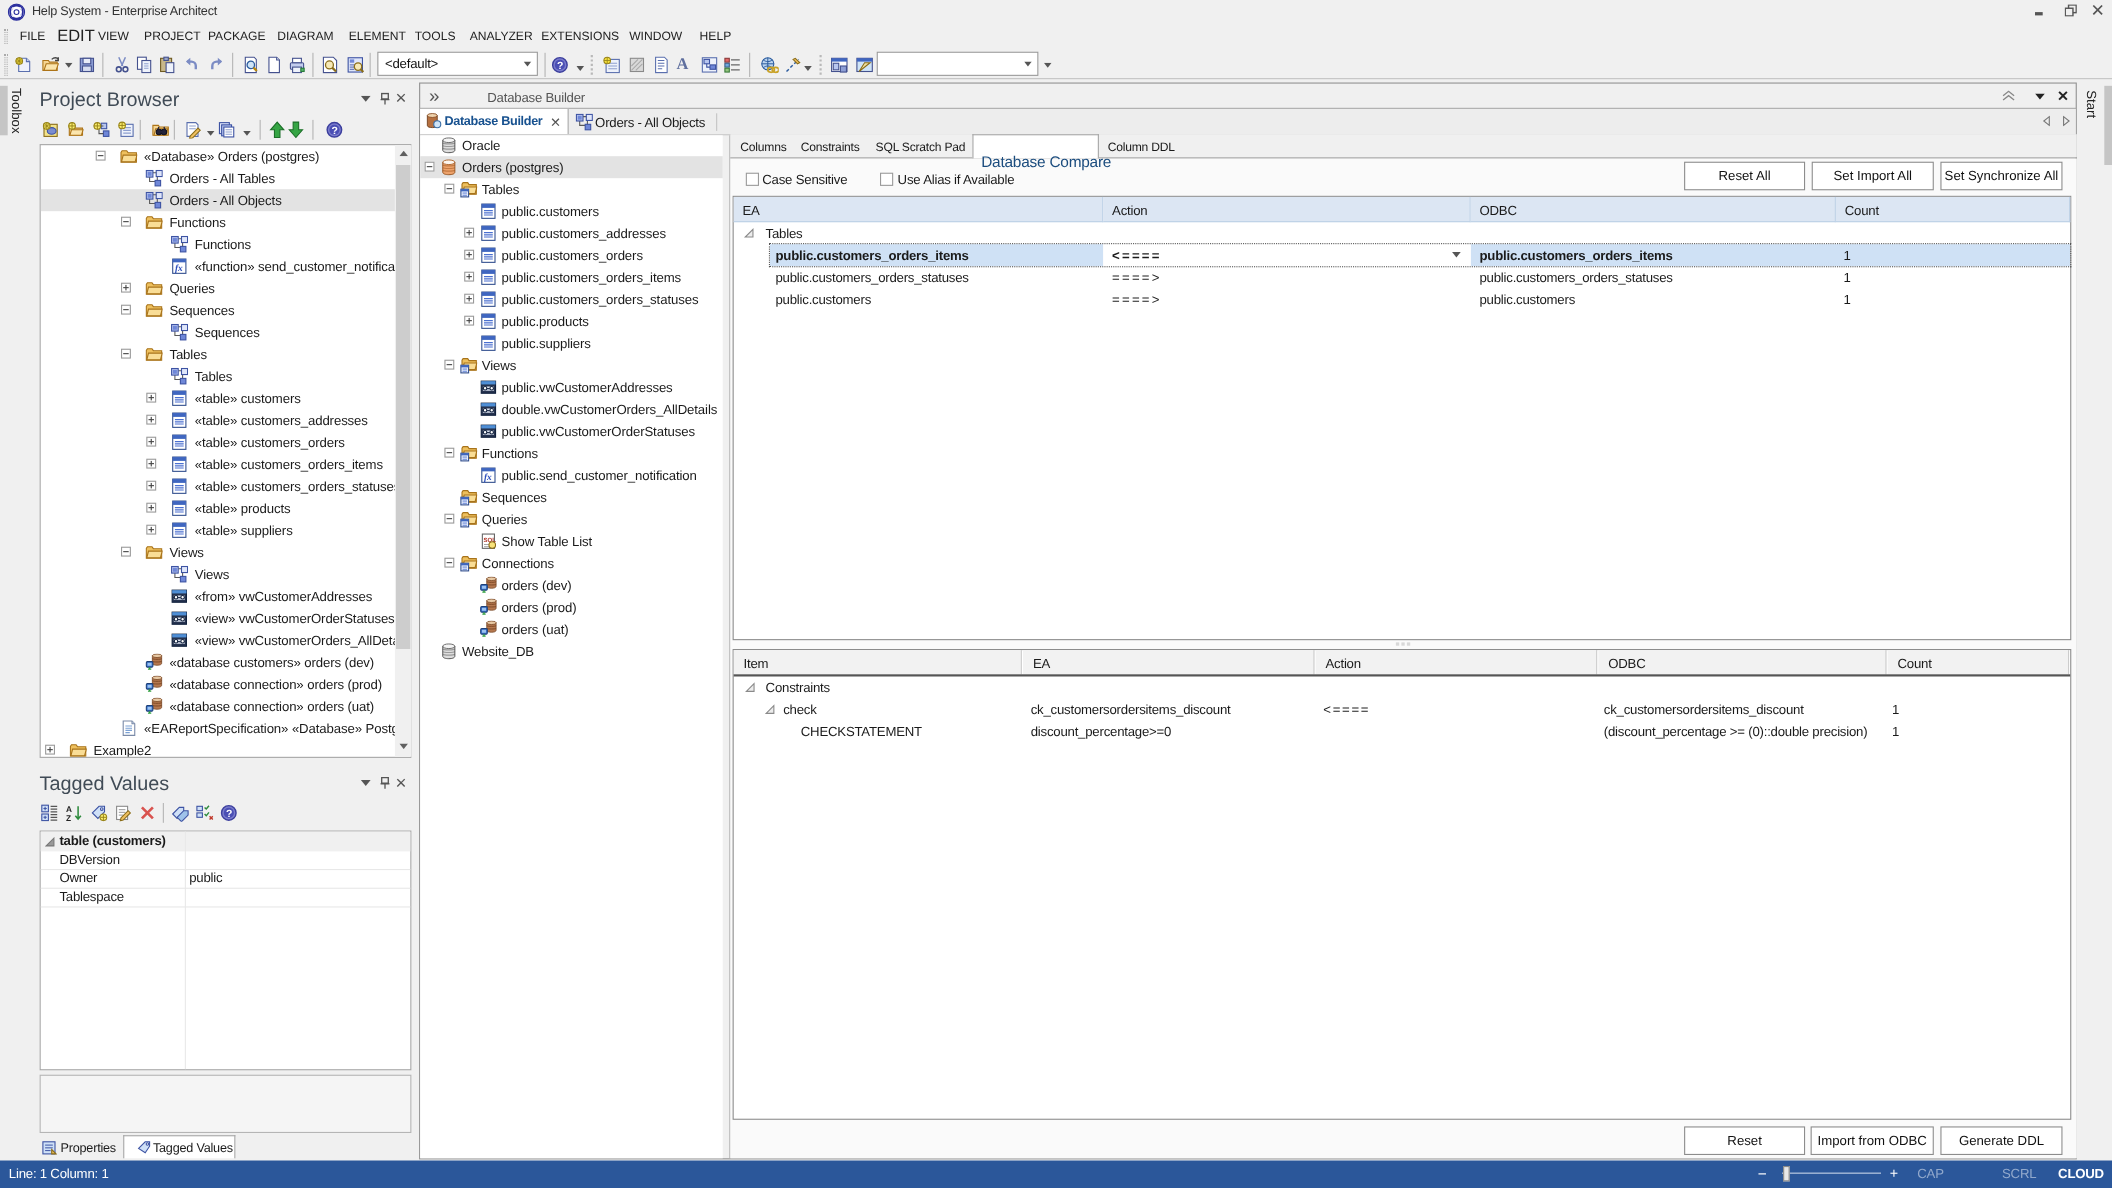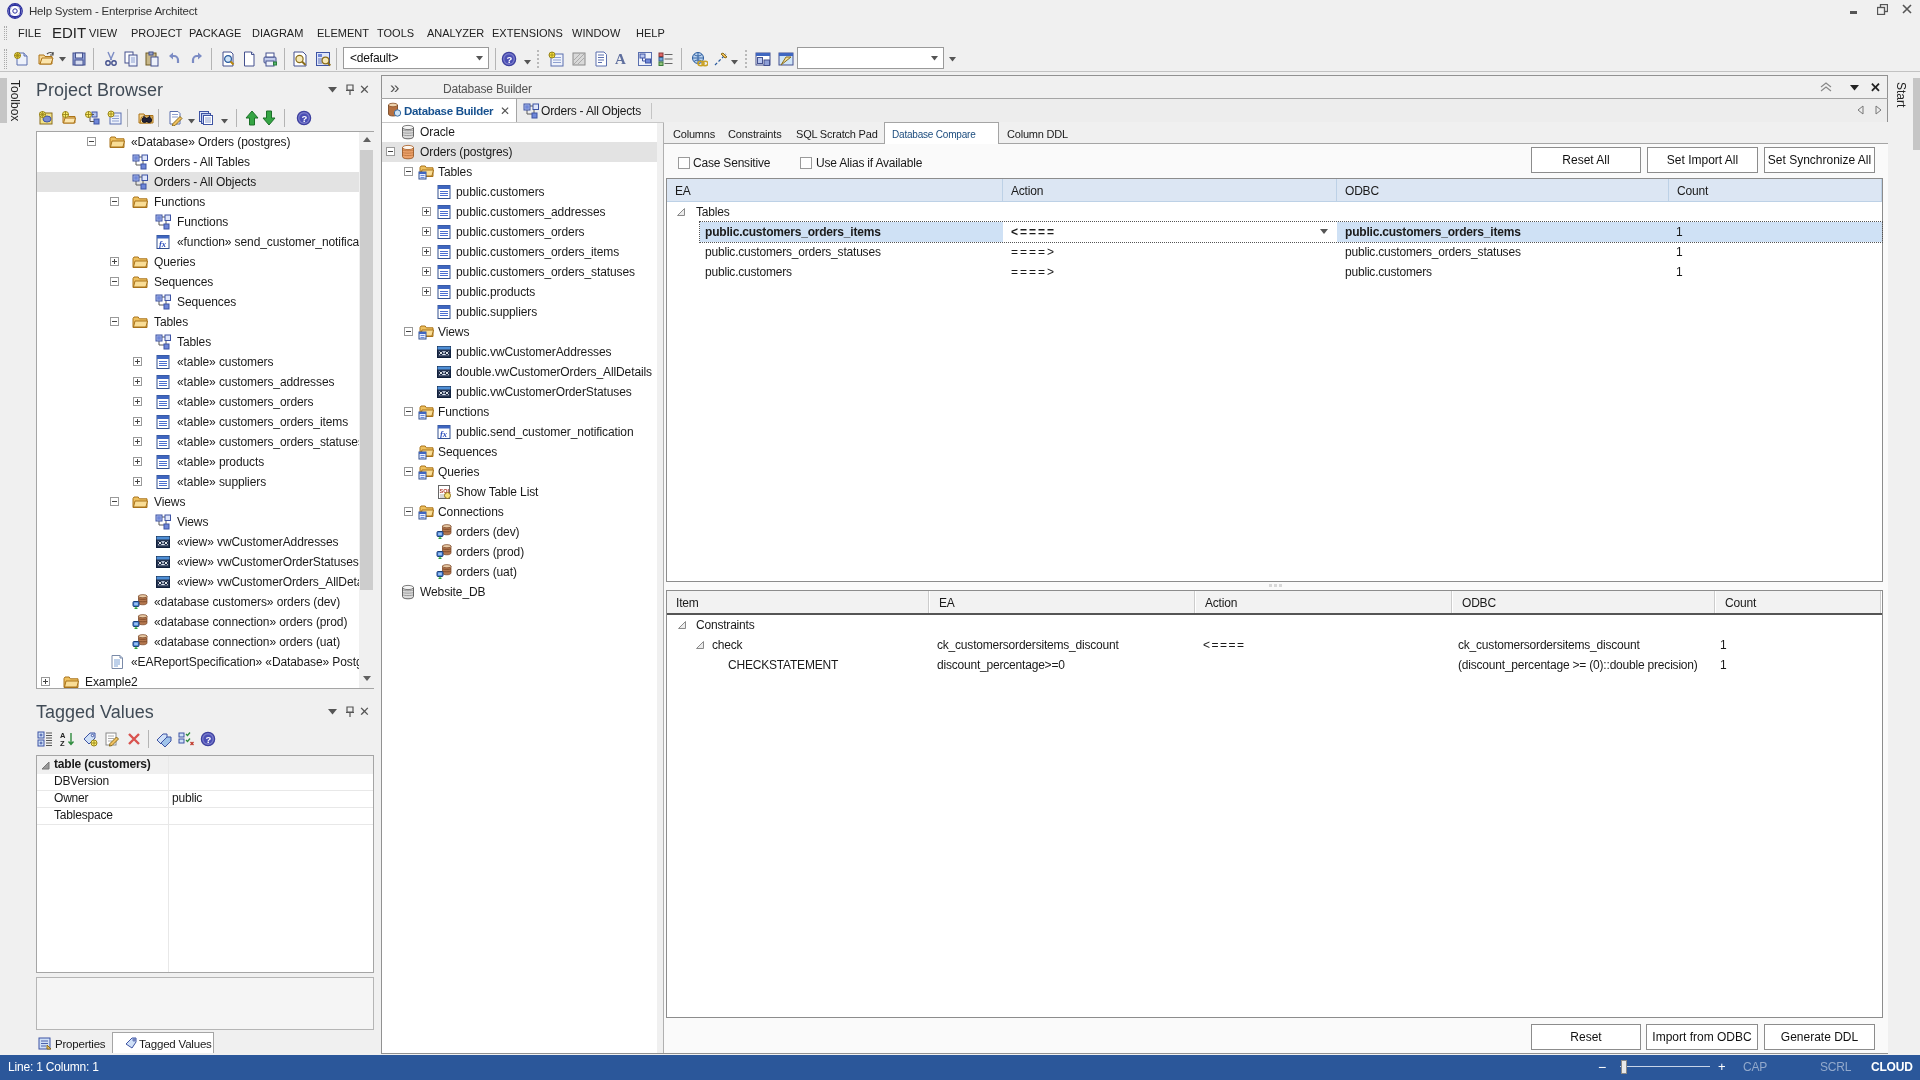--- a/index.html
+++ b/index.html
@@ -477,21 +477,21 @@
       <use href="#s-folder"></use>
     </svg>
     <div class="txt" style="left:117px;top:360px;letter-spacing:-0.1px;">Views</div>
     <svg class="ic" style="left:118px;top:382px;width:16px;height:16px">
       <use href="#s-diag"></use>
     </svg>
     <div class="txt" style="left:140px;top:380px;letter-spacing:-0.1px;">Views</div>
     <svg class="ic" style="left:118px;top:402px;width:16px;height:16px">
       <use href="#s-view"></use>
     </svg>
-    <div class="txt" style="left:140px;top:400px;letter-spacing:-0.1px;">«view» vwCustomerAddresses</div>
+    <div class="txt" style="left:140px;top:400px;letter-spacing:-0.1px;">«from» vwCustomerAddresses</div>
     <svg class="ic" style="left:118px;top:422px;width:16px;height:16px">
       <use href="#s-view"></use>
     </svg>
     <div class="txt" style="left:140px;top:420px;letter-spacing:-0.1px;">«view» vwCustomerOrderStatuses</div>
     <svg class="ic" style="left:118px;top:442px;width:16px;height:16px">
       <use href="#s-view"></use>
     </svg>
     <div class="txt" style="left:140px;top:440px;letter-spacing:-0.1px;">«view» vwCustomerOrders_AllDeta</div>
     <svg class="ic" style="left:95px;top:462px;width:16px;height:16px">
       <use href="#s-conn"></use>
@@ -767,21 +767,21 @@
 <svg class="ic" style="left:400px;top:584px;width:16px;height:16px">
     <use href="#s-cylgray"></use>
   </svg>
 <div class="txt" style="left:420px;top:582px;letter-spacing:-0.1px">Website_DB</div>
 <div class="abs" style="left:664px;top:122px;width:1224px;height:21px;background:#f0f0f0"></div>
 <div class="abs" style="left:664px;top:143px;width:1224px;height:1px;background:#a5a5a5"></div>
 <div class="txt" style="left:673px;top:124px;font-size:11px">Columns</div>
 <div class="txt" style="left:728px;top:124px;font-size:11px">Constraints</div>
 <div class="txt" style="left:796px;top:124px;font-size:11px">SQL Scratch Pad</div>
 <div class="abs" style="left:884px;top:122px;width:115px;height:22px;background:#fff;border:1px solid #a5a5a5;border-bottom:none"></div>
-<div class="txt" style="left:892px;top:125px;color:#1b4c7e;font-size:10px">Database Compare</div>
+<div class="txt" style="left:892px;top:137px;color:#1b4c7e;font-size:14px">Database Compare</div>
 <div class="txt" style="left:1007px;top:124px;font-size:11px">Column DDL</div>
 <div class="abs" style="left:678px;top:157px;width:12px;height:12px;background:#fff;border:1px solid #9a9a9a"></div>
 <div class="txt" style="left:693px;top:153px;">Case Sensitive</div>
 <div class="abs" style="left:800px;top:157px;width:12px;height:12px;background:#fff;border:1px solid #9a9a9a"></div>
 <div class="txt" style="left:816px;top:153px;">Use Alias if Available</div>
 <div class="btn" style="left:1531px;top:147px;width:110px;height:26px;line-height:24px">Reset All</div>
 <div class="btn" style="left:1647px;top:147px;width:111px;height:26px;line-height:24px">Set Import All</div>
 <div class="btn" style="left:1764px;top:147px;width:111px;height:26px;line-height:24px">Set Synchronize All</div>
 <div class="abs" style="left:666px;top:178px;width:1217px;height:404px;background:#fff;border:1px solid #8c8c8c"></div>
 <div class="gridhdr" style="left:667px;top:179px;width:336px;height:23px;border-bottom:1px solid #bdd1e6"></div>

